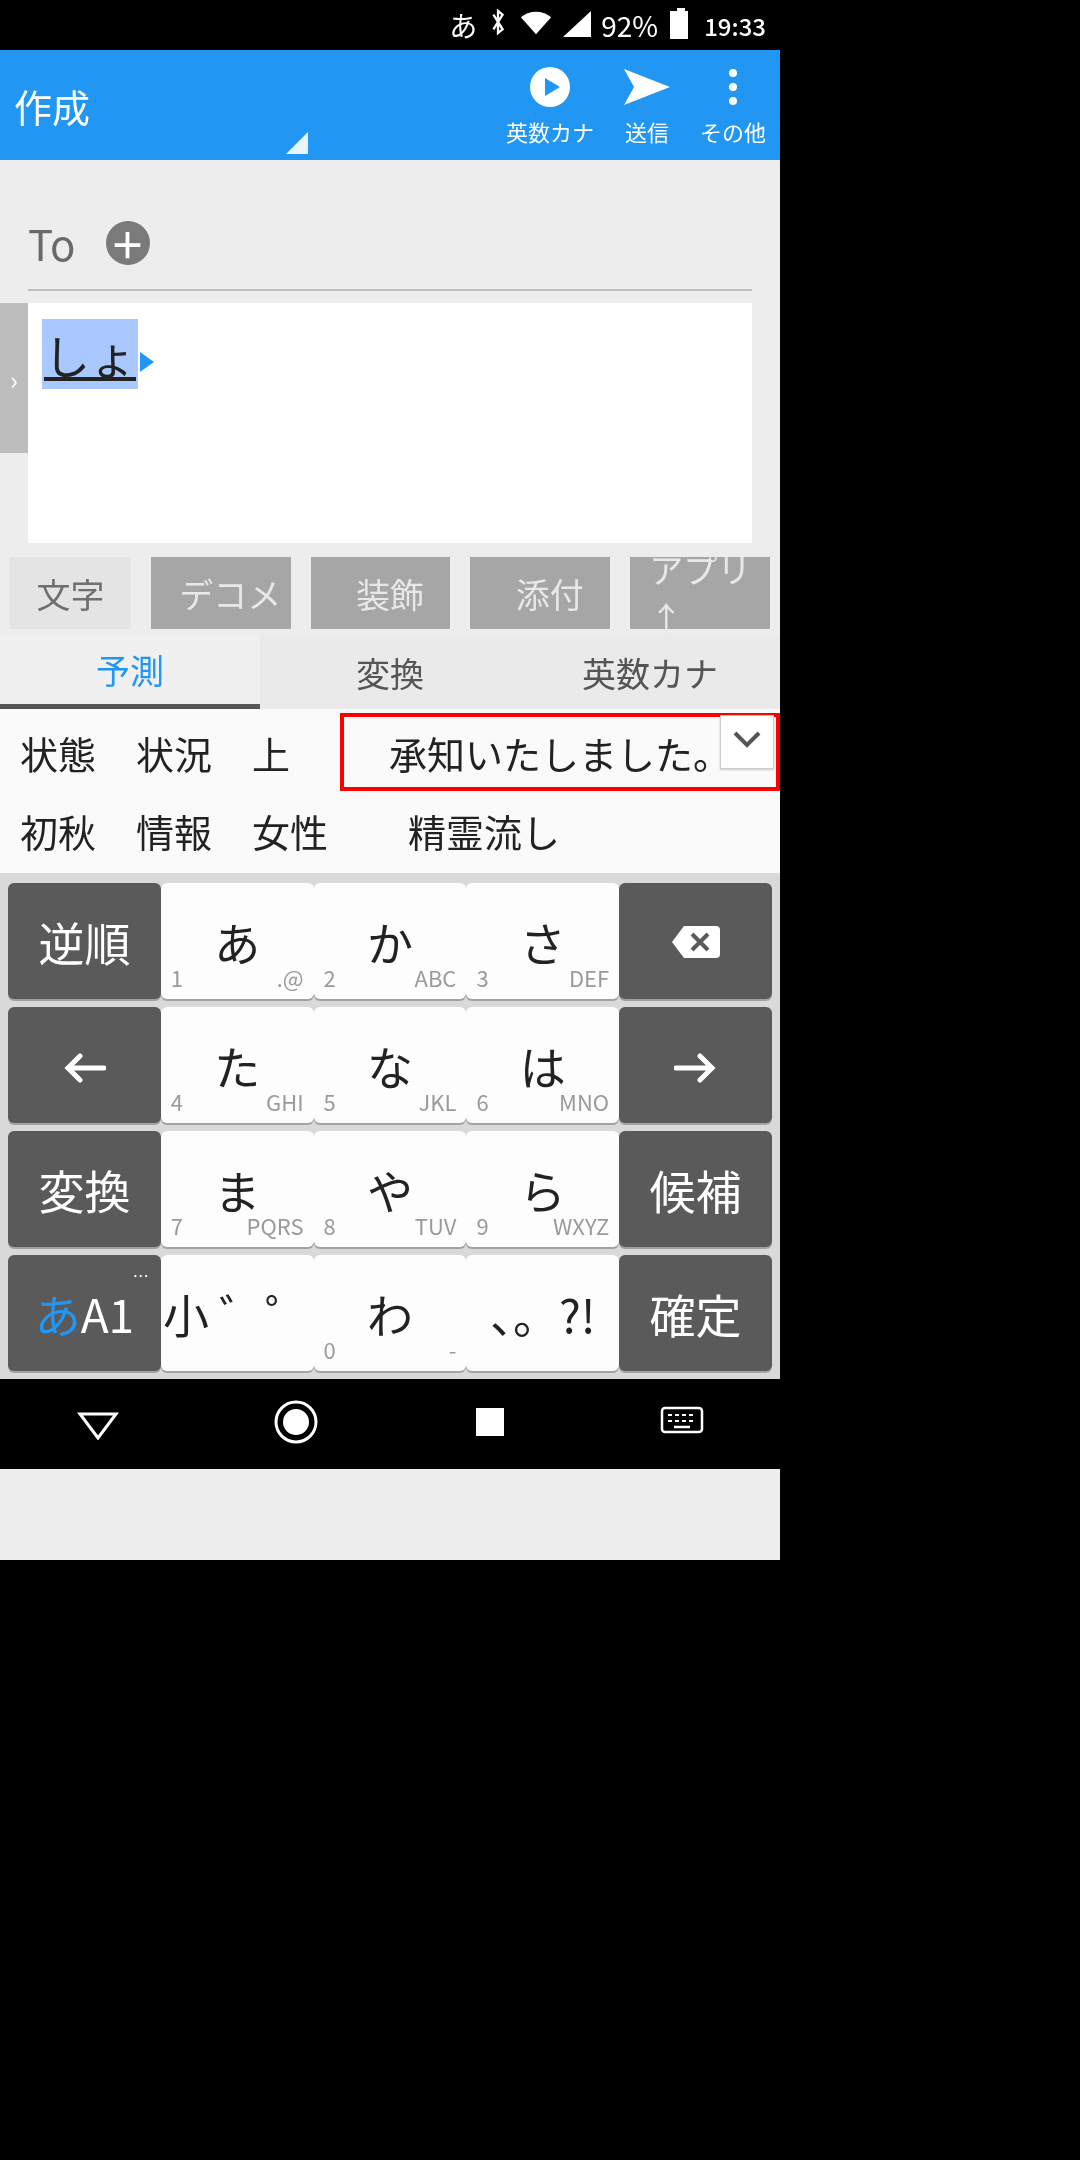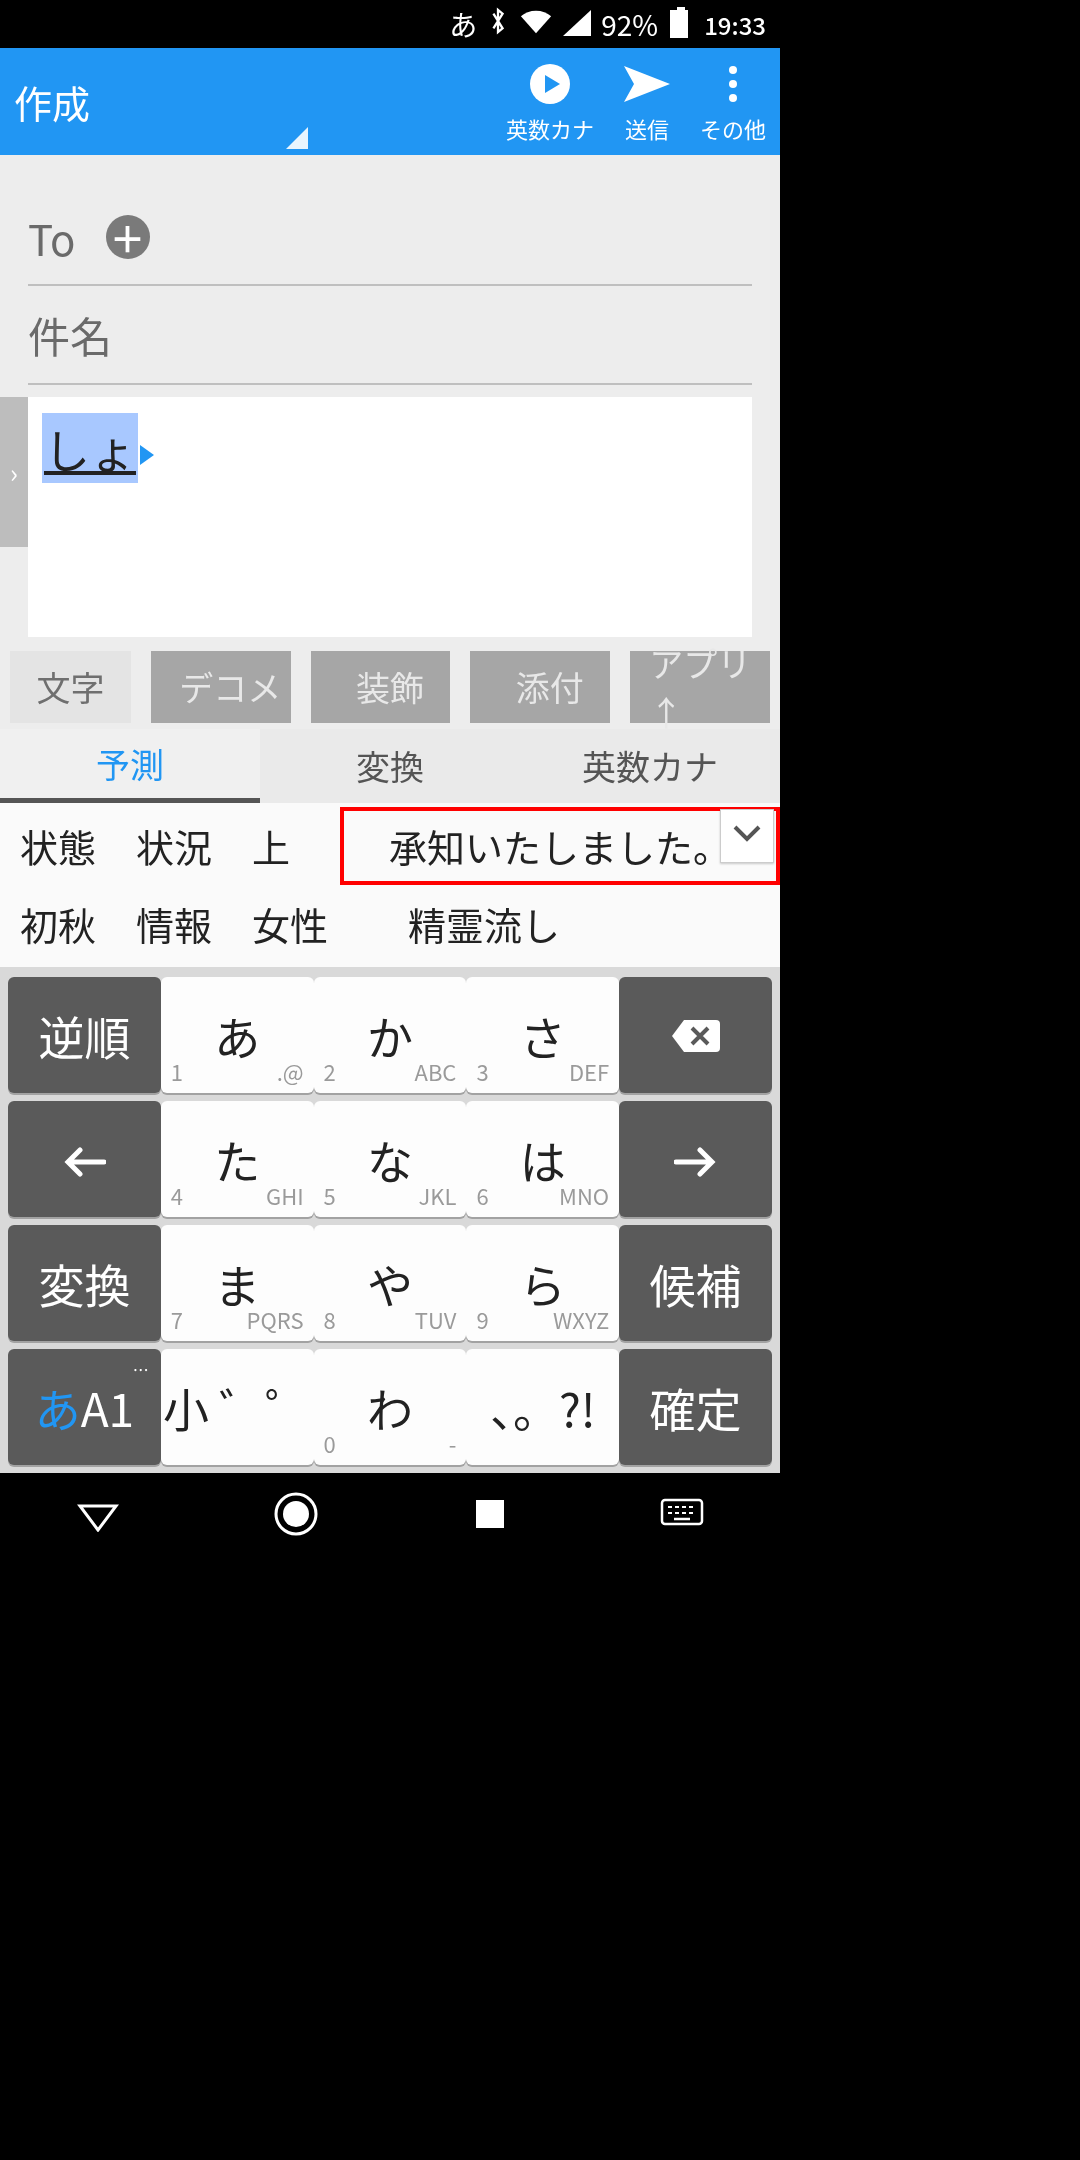--- a/index.html
+++ b/index.html
@@ -132,23 +132,20 @@
     </div>
   </div>
 
   <div class="compose">
     <div class="field-row">
       <span class="field-label">To</span>
       <span class="add-circle">
         <span>＋</span>
       </span>
     </div>
-    <div class="subject-row">
-      <span class="ph">件名</span>
-    </div>
     <div class="body-wrap">
       <div class="side-tab">
         <span>›</span>
       </div>
       <div class="body-area">
         <span class="ime-text">しょ</span><span class="caret"></span>
       </div>
     </div>
   </div>
 

